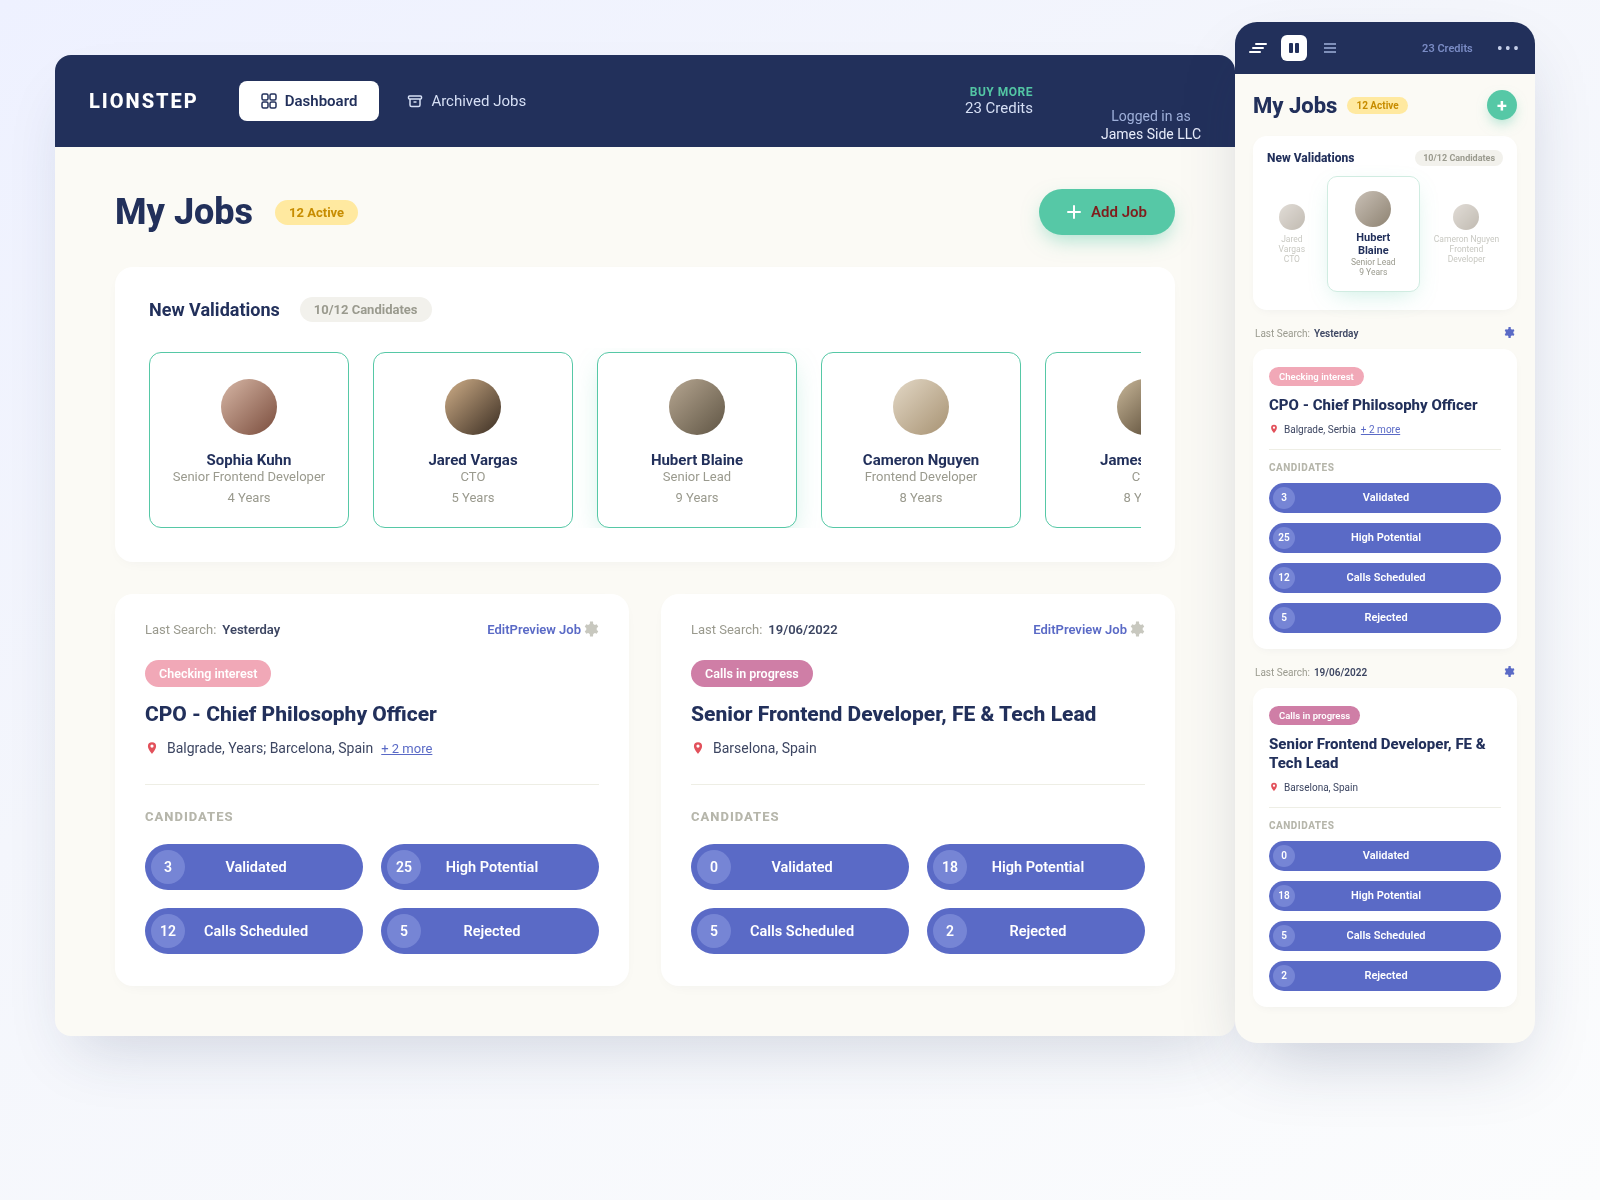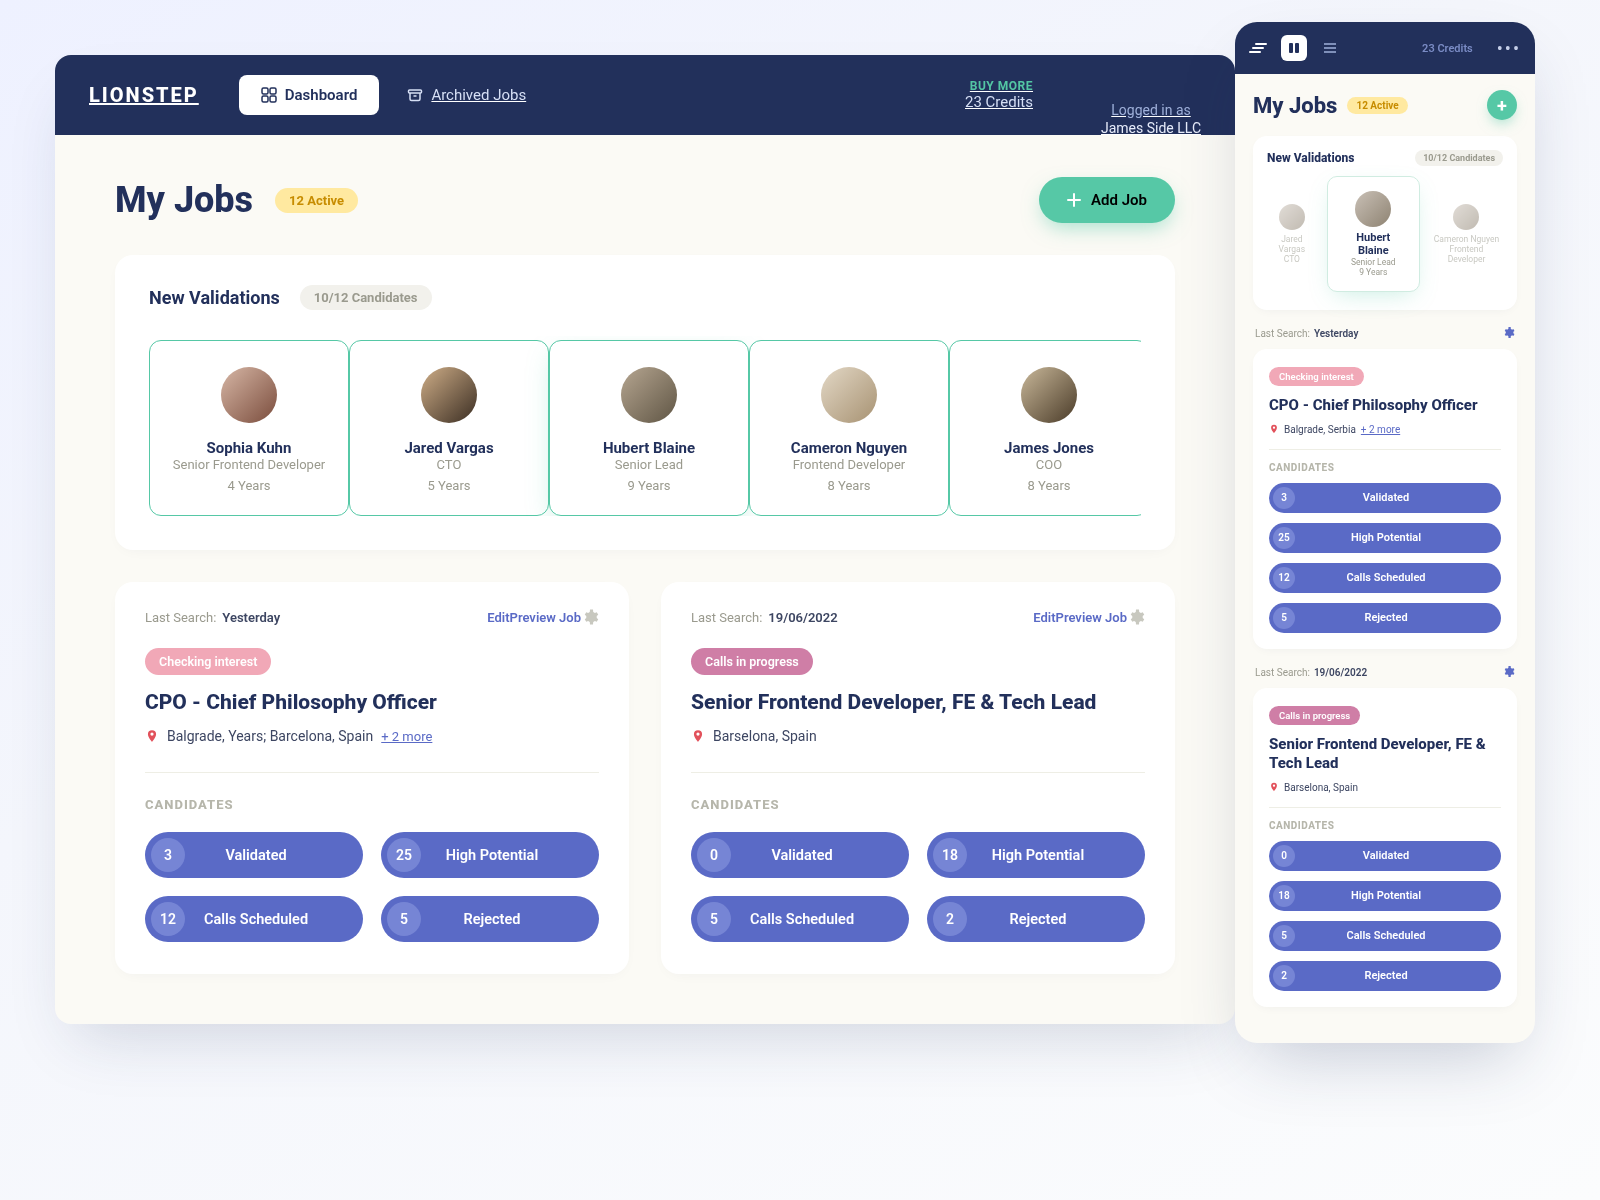--- a/index.html
+++ b/index.html
@@ -1,44 +1,44 @@
 <!DOCTYPE html>
 <html><head>
 <meta charset="utf-8">
 <style>
   * { box-sizing: border-box; margin: 0; padding: 0; font-family: -apple-system, BlinkMacSystemFont, "Segoe UI", Roboto, Helvetica, Arial, sans-serif; }
   body { background: linear-gradient(150deg,#eef1ff 0%,#f4f6fc 40%,#fbfcfd 100%); width:1600px; height:1200px; overflow:hidden; position:relative; }
 
   
   .desktop-window { position:absolute; left:55px; top:55px; width:1180px; border-radius:16px; overflow:hidden; box-shadow:0 30px 60px -20px rgba(35,50,90,.18); background:#fbfaf5; }
-  .dw-header { background:#22305b; height:80px; display:flex; align-items:center; padding:0 34px; color:#fff;text-decoration:underline; }
+  .dw-header { background:#22305b; height:92px; display:flex; align-items:center; padding:0 34px; color:#fff; }
   .logo { font-weight:800; letter-spacing:2px; font-size:20px; margin-right:40px; display:flex; align-items:center; }
   .nav-pill { background:#fff; color:#22305b; font-weight:600; font-size:15px; padding:11px 22px; border-radius:8px; display:flex; align-items:center; gap:8px; margin-right:28px; }
   .nav-link { color:#d6dff5; font-size:15px; display:flex; align-items:center; gap:8px; }
   .dw-header-right { margin-left:auto; display:flex; align-items:center; gap:68px; }
   .buy-block { text-align:right; }
   .buy-more { color:#53c6a4; font-weight:700; font-size:12px; letter-spacing:.5px; }
   .credits-line { color:#d6dff5; font-size:15px; }
   .logged-block { text-align:center; font-size:14px;margin-top:48px; }
   .logged-block .lbl { color:#9fb0da; }
   .logged-block .org { color:#e6ebfa; margin-top:2px; }
 
   .dw-body { padding:42px 60px 50px 60px; }
   .page-title-row { display:flex; align-items:center; gap:22px; }
   .page-title { font-size:36px; font-weight:800; color:#22305b; }
   .pill { border-radius:999px; padding:5px 14px; font-size:13px; font-weight:700; }
   .pill-yellow { background:#ffe9a0; color:#c78c00; }
-  .add-btn { margin-left:auto; background:#56c8a6; color:#000000; font-weight:600; padding:14px 28px; border-radius:999px; font-size:15px; display:flex; align-items:center; gap:10px; box-shadow:0 8px 20px -4px rgba(86,200,166,.5); }
+  .add-btn { margin-left:auto; background:#56c8a6; color:#7f1d1d; font-weight:600; padding:14px 28px; border-radius:999px; font-size:15px; display:flex; align-items:center; gap:10px; box-shadow:0 8px 20px -4px rgba(86,200,166,.5); }
 
   
   .panel { margin-top:32px; background:#fff; border-radius:18px; padding:30px 34px 34px 34px; box-shadow:0 4px 16px -8px rgba(40,50,80,.08); }
   .panel-head { display:flex; align-items:center; gap:20px; }
   .panel-title { font-size:18px; font-weight:700; color:#22305b; }
   .pill-gray { background:#f2f1ec; color:#9a9a8e; font-size:13px; }
-  .cand-row { display:flex; margin-top:26px; overflow:hidden; padding-top:4px;}
+  .cand-row { display:flex; gap:24px; margin-top:26px; overflow:hidden; padding-top:4px;}
   .cand-card { flex:0 0 200px; border:1px solid #56c8a6; border-radius:12px; padding:26px 12px 22px 12px; text-align:center; background:#fff; }
   .cand-card.focus { box-shadow:0 10px 28px -6px rgba(86,200,166,.35); }
   .avatar { width:56px; height:56px; border-radius:50%; margin:0 auto 16px auto; display:block; background:linear-gradient(135deg,#c9c0b6,#8e8372); }
   .cand-name { font-weight:700; color:#22305b; font-size:15px; }
   .cand-role { color:#9a9a8e; font-size:13px; }
   .cand-years { color:#9a9a8e; font-size:13px; margin-top:6px; }
 
   
   .jobs-row { display:flex; gap:32px; margin-top:32px; }
   .job-card { flex:1 1 0; background:#fff; border-radius:18px; padding:26px 30px 32px 30px; box-shadow:0 4px 16px -8px rgba(40,50,80,.08); min-width:0; }

